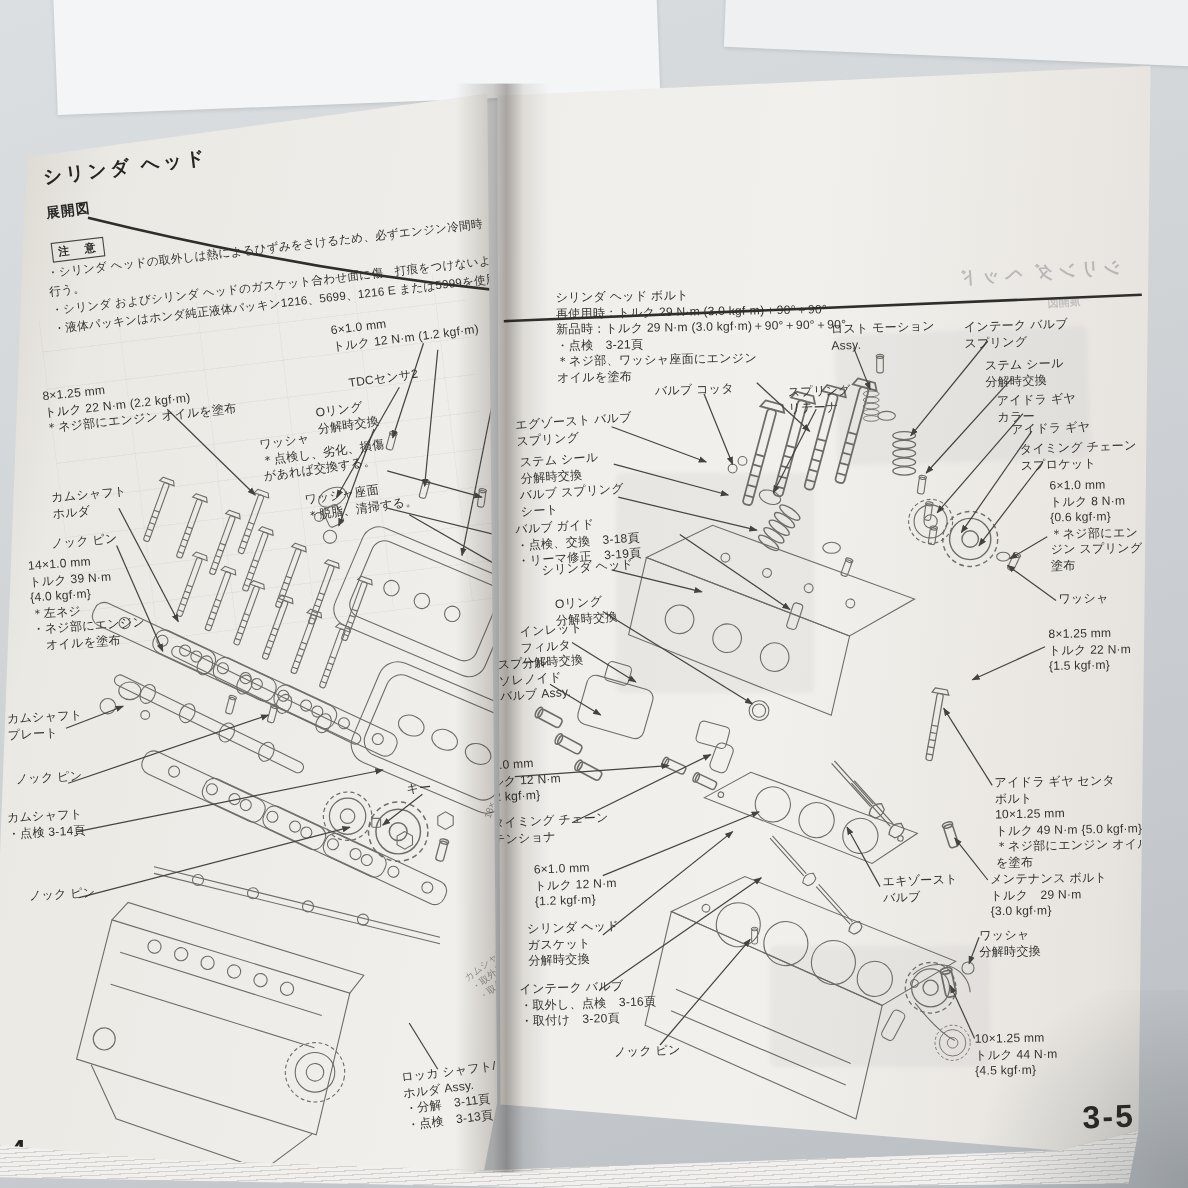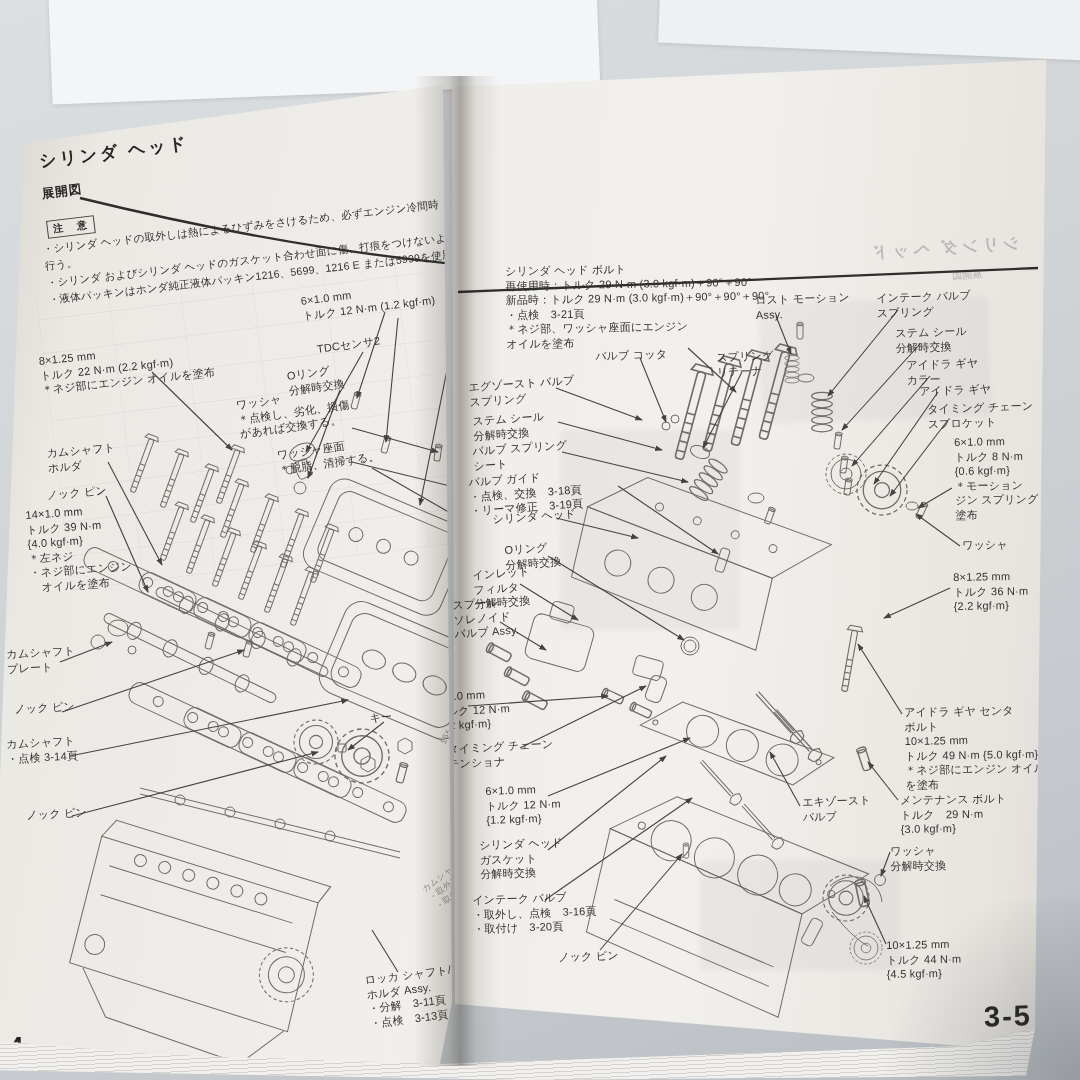--- a/index.html
+++ b/index.html
@@ -528,31 +528,31 @@
         <div>アイドラ ギヤ</div>
       </div>
       <div class="label" style="left: 927px; top: 402px; transform: rotate(-2deg);">
         <div>タイミング チェーン</div>
         <div>スプロケット</div>
       </div>
       <div class="label" style="left: 954px; top: 435px; transform: rotate(-1deg);">
         <div>6×1.0 mm</div>
         <div>トルク 8 N·m</div>
         <div>{0.6 kgf·m}</div>
-        <div>＊モーション</div>
+        <div>＊ネジ部にエン</div>
         <div>ジン スプリング</div>
         <div>塗布</div>
       </div>
       <div class="label" style="left: 962px; top: 538px; transform: rotate(-1deg);">
         <div>ワッシャ</div>
       </div>
       <div class="label" style="left: 953px; top: 570px; transform: rotate(-1deg);">
         <div>8×1.25 mm</div>
-        <div>トルク 36 N·m</div>
-        <div>{2.2 kgf·m}</div>
+        <div>トルク 22 N·m</div>
+        <div>{1.5 kgf·m}</div>
       </div>
       <div class="label" style="left: 468px; top: 380px; transform: rotate(-4deg);">
         <div>エグゾースト バルブ</div>
         <div>スプリング</div>
       </div>
       <div class="label" style="left: 472px; top: 414px; transform: rotate(-4deg);">
         <div>ステム シール</div>
         <div>分解時交換</div>
       </div>
       <div class="label" style="left: 472px; top: 444px; transform: rotate(-4deg);">

